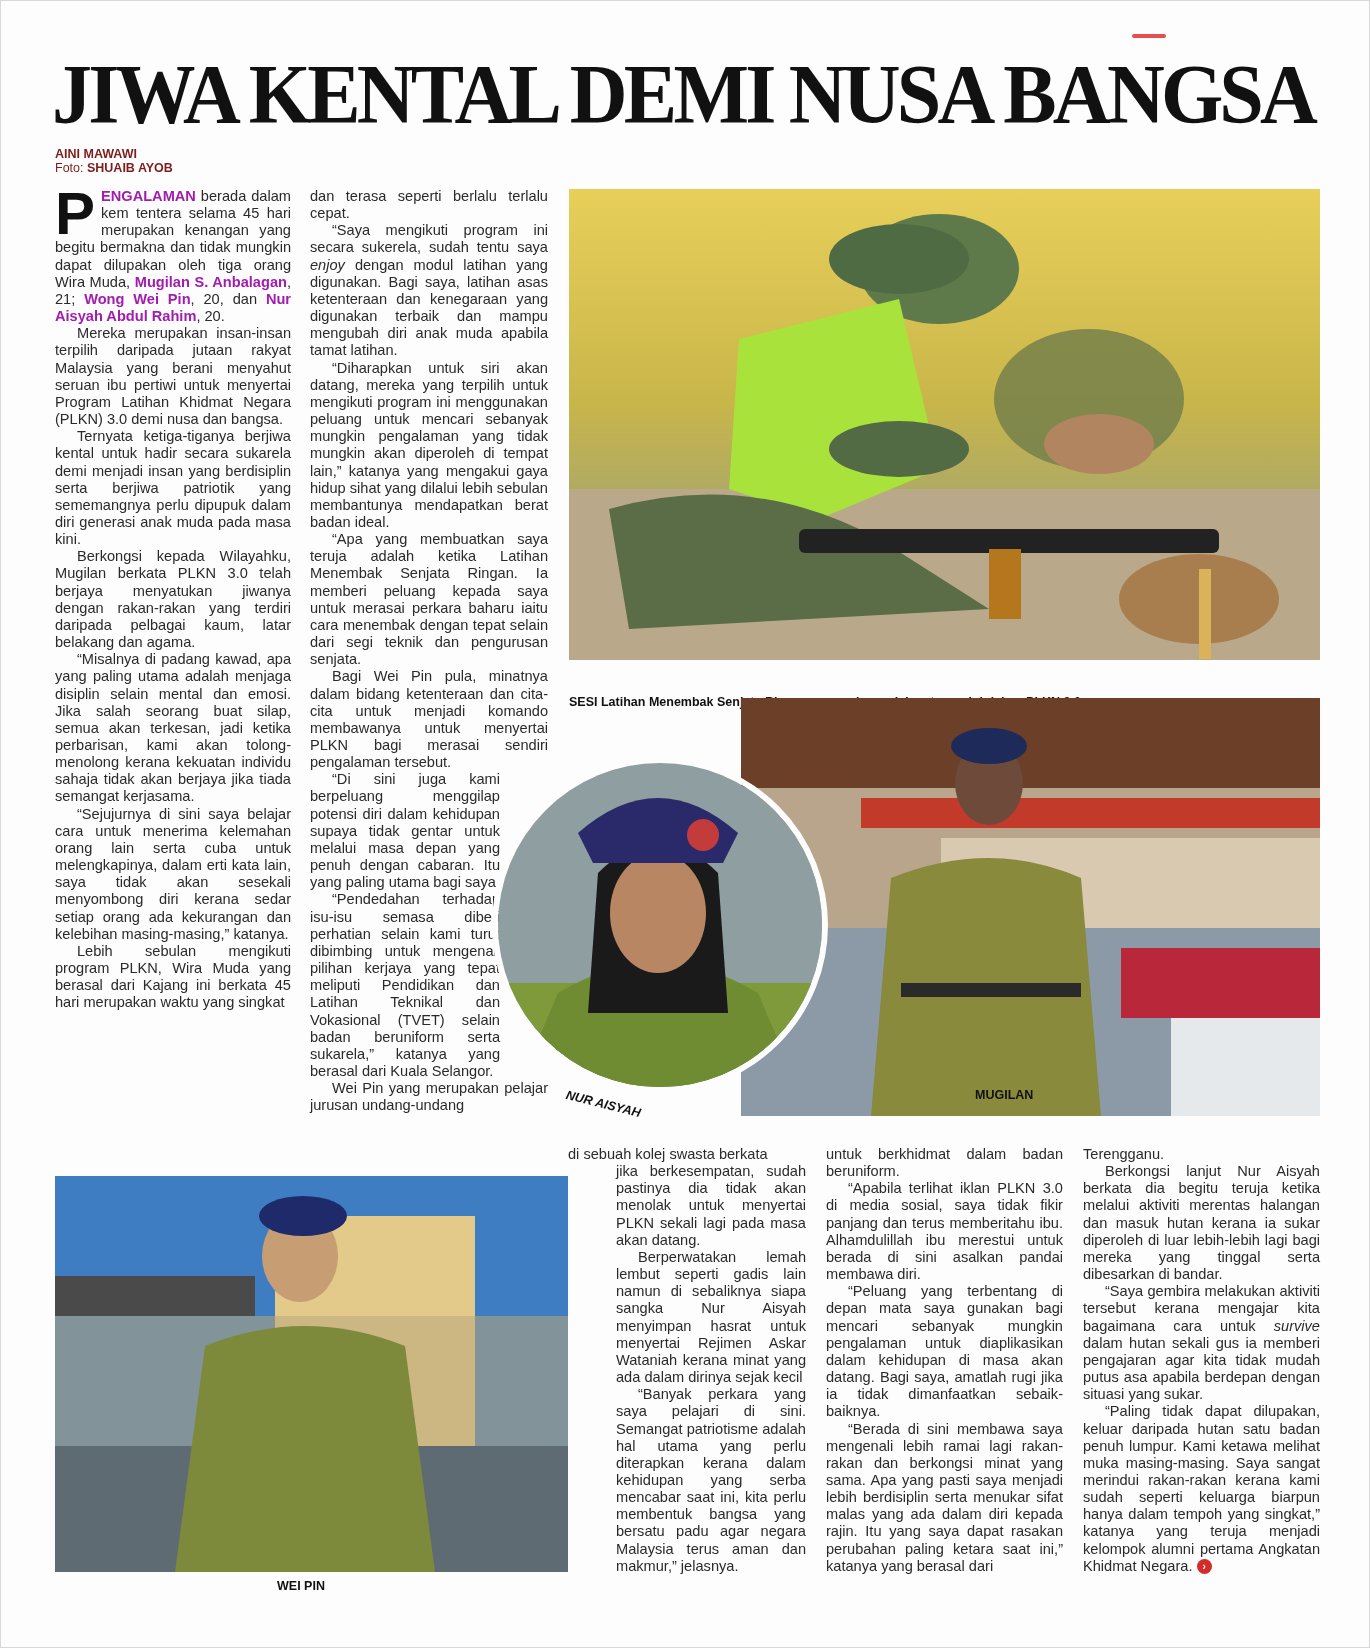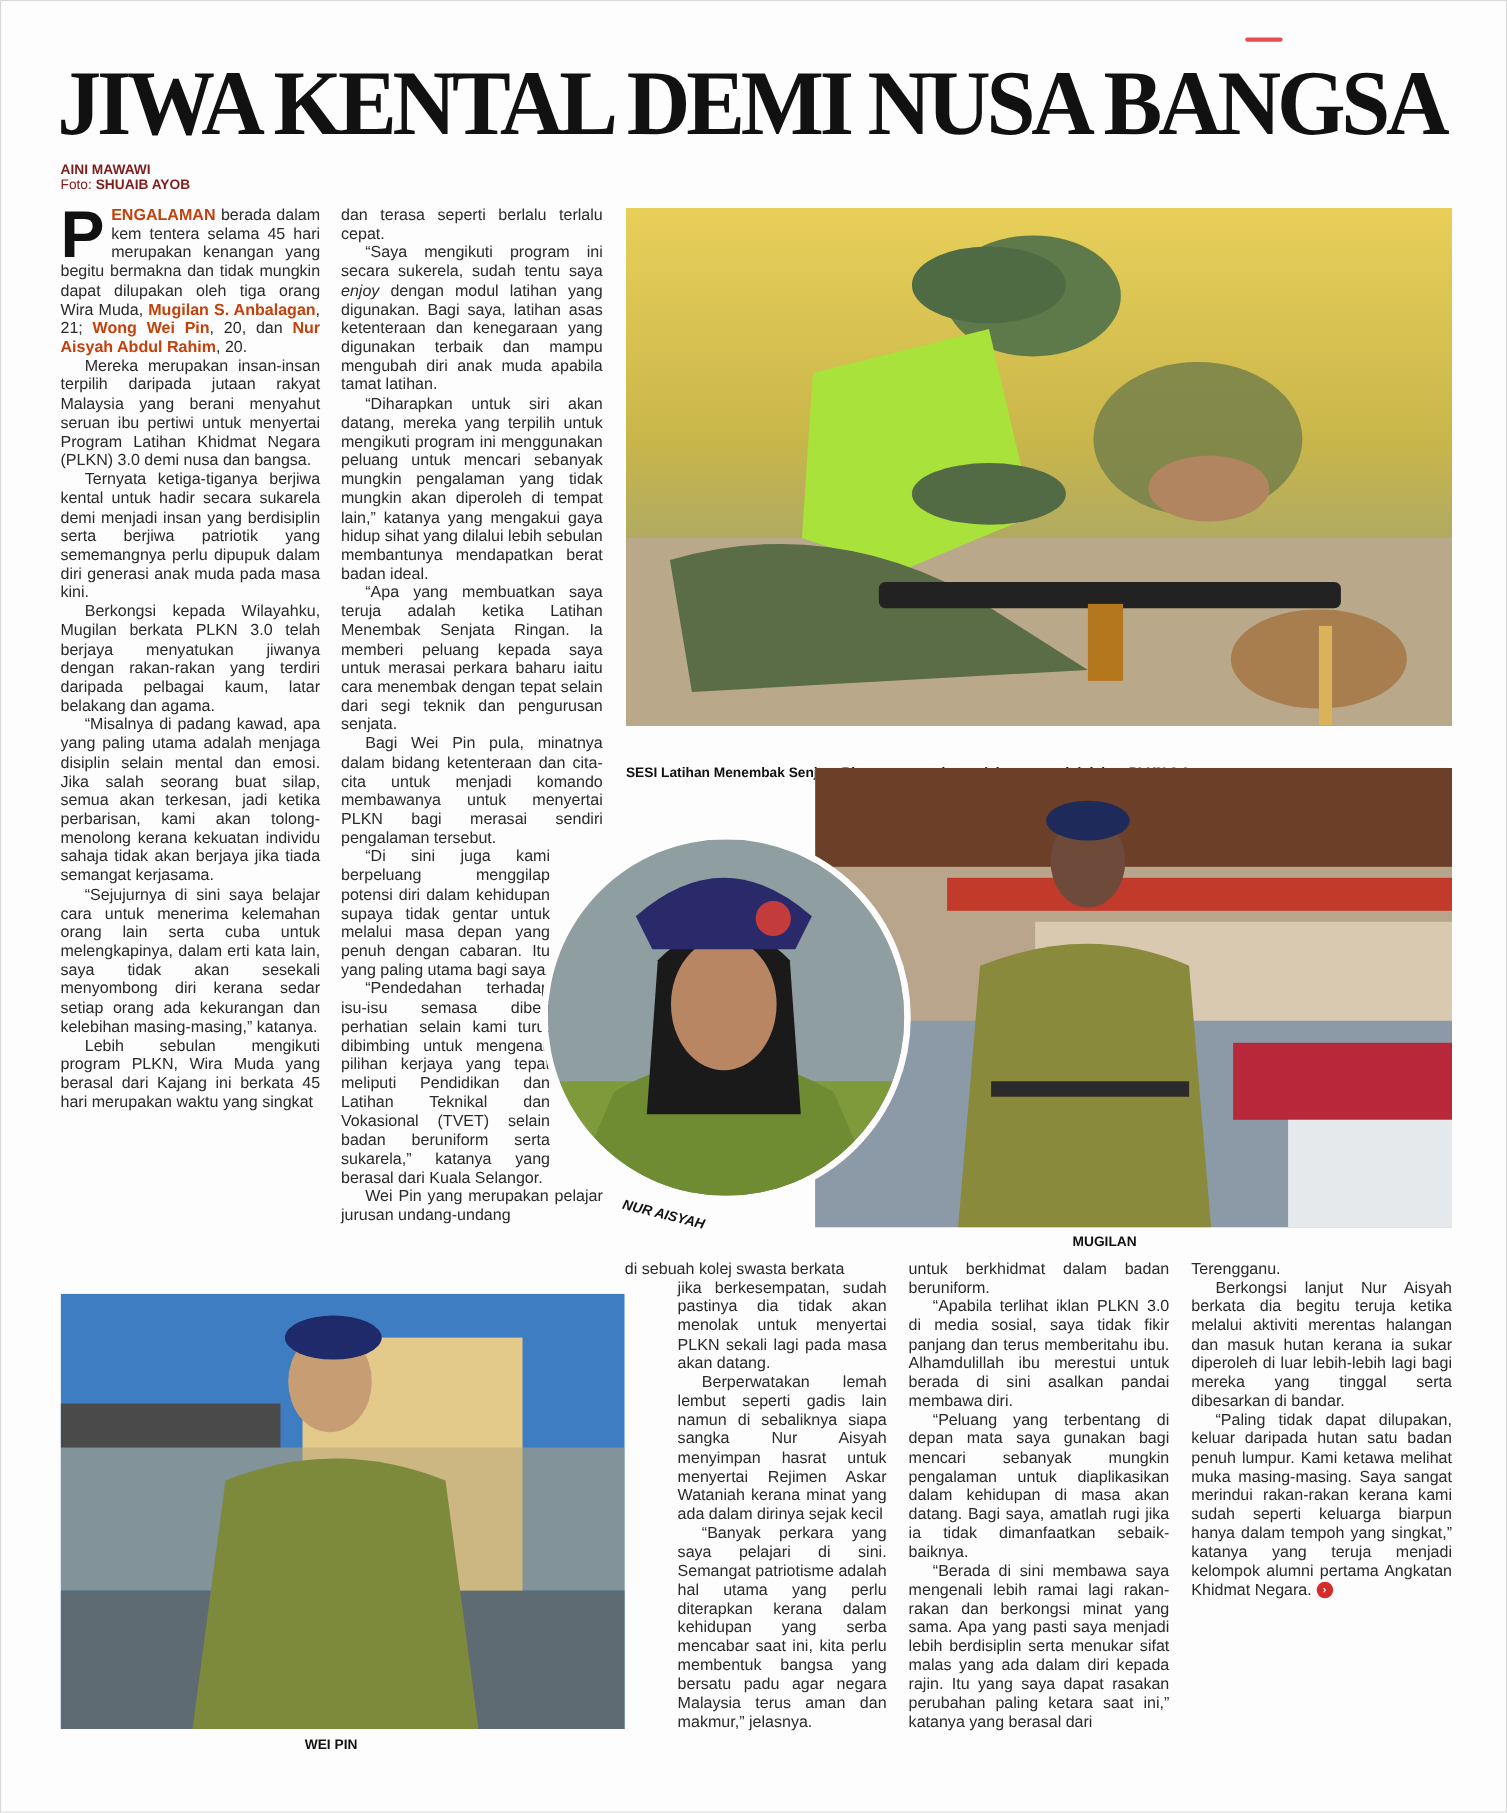--- a/index.html
+++ b/index.html
@@ -9,21 +9,21 @@
   .redmark{position:absolute;left:1132px;top:34px;width:34px;height:4px;border-radius:2px;background:#d22;opacity:.8;}
   .headline{position:absolute;left:52px;top:52px;width:1262px;height:86px;
        font-family:"Liberation Serif","DejaVu Serif",serif;font-weight:bold;font-size:84px;
        letter-spacing:-4px;line-height:86px;color:#111;white-space:nowrap;transform-origin:left top;}
   .byline{position:absolute;left:55px;top:147px;font-size:12.5px;line-height:14px;color:#7f1d1d;}
   .byline b{font-weight:bold;}
   .col{position:absolute;font-size:14.6px;line-height:17.15px;color:#2a2a2a;text-align:justify;}
   .col p{margin:0;text-indent:22px;}
   .col p.noind{text-indent:0;}
   .col em{}
-  .col b{font-weight:bold;color:#c2410c;}
+  .col b{font-weight:bold;color:#a21caf;}
   .dropcap{float:left;font-family:"Liberation Sans",sans-serif;font-weight:bold;font-size:60px;line-height:48px;
        margin:2px 6px 0 0;color:#111;}
   .photo{position:absolute;overflow:hidden;}
   .caption{position:absolute;font-weight:bold;font-size:12.5px;color:#111;}
   .circle{position:absolute;border-radius:50%;overflow:hidden;border:6px solid #fdfdfd;}
   .endmark{display:inline-block;width:15px;height:15px;border-radius:50%;background:#d42b2b;vertical-align:middle;
        color:#fff;font-size:10px;line-height:15px;text-align:center;font-weight:bold;text-indent:0;}
 </style>
 </head>
 <body>
@@ -109,21 +109,21 @@
     <rect width="324" height="324" fill="#8f9ea0"></rect>
     <rect x="0" y="220" width="324" height="104" fill="#7e9a3a"></rect>
     <path d="M60 230 Q160 170 260 230 L300 324 L20 324 Z" fill="#6f8c32"></path>
     <path d="M100 110 Q160 50 220 110 L230 250 L90 250 Z" fill="#1a1a1a"></path>
     <ellipse cx="160" cy="150" rx="48" ry="60" fill="#b98664"></ellipse>
     <path d="M80 70 Q160 0 240 70 L225 100 L95 100 Z" fill="#2a2a6a"></path>
     <circle cx="205" cy="72" r="16" fill="#c43b3b"></circle>
   </svg>
 </div>
 <div class="caption" style="left:568px;top:1088px;font-style:italic;transform:rotate(14deg);transform-origin:left top;">NUR AISYAH</div>
-<div class="caption" style="left:975px;top:1122px;">MUGILAN</div>
+<div class="caption" style="left:975px;top:1088px;">MUGILAN</div>
 
 <div class="photo" style="left:55px;top:1176px;width:513px;height:396px;">
   <svg width="513" height="396" viewBox="0 0 513 396">
     <rect width="513" height="396" fill="#3f7dc2"></rect>
     <rect x="220" y="40" width="200" height="250" fill="#e3c98a"></rect>
     <rect x="0" y="100" width="200" height="40" fill="#4a4a4a"></rect>
     <rect x="0" y="140" width="513" height="130" fill="#b9a57a" opacity=".55"></rect>
     <rect x="0" y="270" width="513" height="126" fill="#5f6b72"></rect>
     <path d="M150 170 Q250 130 350 170 L380 396 L120 396 Z" fill="#7d8a3c"></path>
     <ellipse cx="245" cy="80" rx="38" ry="46" fill="#c79d74"></ellipse>
@@ -144,14 +144,15 @@
 <div class="col" style="left:826px;top:1146px;width:237px;">
   <p class="noind">untuk berkhidmat dalam badan beruniform.</p>
   <p>“Apabila terlihat iklan PLKN 3.0 di media sosial, saya tidak fikir panjang dan terus memberitahu ibu. Alhamdulillah ibu merestui untuk berada di sini asalkan pandai membawa diri.</p>
   <p>“Peluang yang terbentang di depan mata saya gunakan bagi mencari sebanyak mungkin pengalaman untuk diaplikasikan dalam kehidupan di masa akan datang. Bagi saya, amatlah rugi jika ia tidak dimanfaatkan sebaik-baiknya.</p>
   <p>“Berada di sini membawa saya mengenali lebih ramai lagi rakan-rakan dan berkongsi minat yang sama. Apa yang pasti saya menjadi lebih berdisiplin serta menukar sifat malas yang ada dalam diri kepada rajin. Itu yang saya dapat rasakan perubahan paling ketara saat ini,” katanya yang berasal dari</p>
 </div>
 
 <div class="col" style="left:1083px;top:1146px;width:237px;">
   <p class="noind">Terengganu.</p>
   <p>Berkongsi lanjut Nur Aisyah berkata dia begitu teruja ketika melalui aktiviti merentas halangan dan masuk hutan kerana ia sukar diperoleh di luar lebih-lebih lagi bagi mereka yang tinggal serta dibesarkan di bandar.</p>
+  <p><span>“Saya gembira melakukan aktiviti tersebut kerana mengajar kita bagaimana cara untuk </span><em>survive</em><span> dalam hutan sekali gus ia memberi pengajaran agar kita tidak mudah putus asa apabila berdepan dengan situasi yang sukar.</span></p>
   <p><span>“Paling tidak dapat dilupakan, keluar daripada hutan satu badan penuh lumpur. Kami ketawa melihat muka masing-masing. Saya sangat merindui rakan-rakan kerana kami sudah seperti keluarga biarpun hanya dalam tempoh yang singkat,” katanya yang teruja menjadi kelompok alumni pertama Angkatan Khidmat Negara.</span> <span class="endmark">›</span></p>
 </div>
 
 </body></html>

